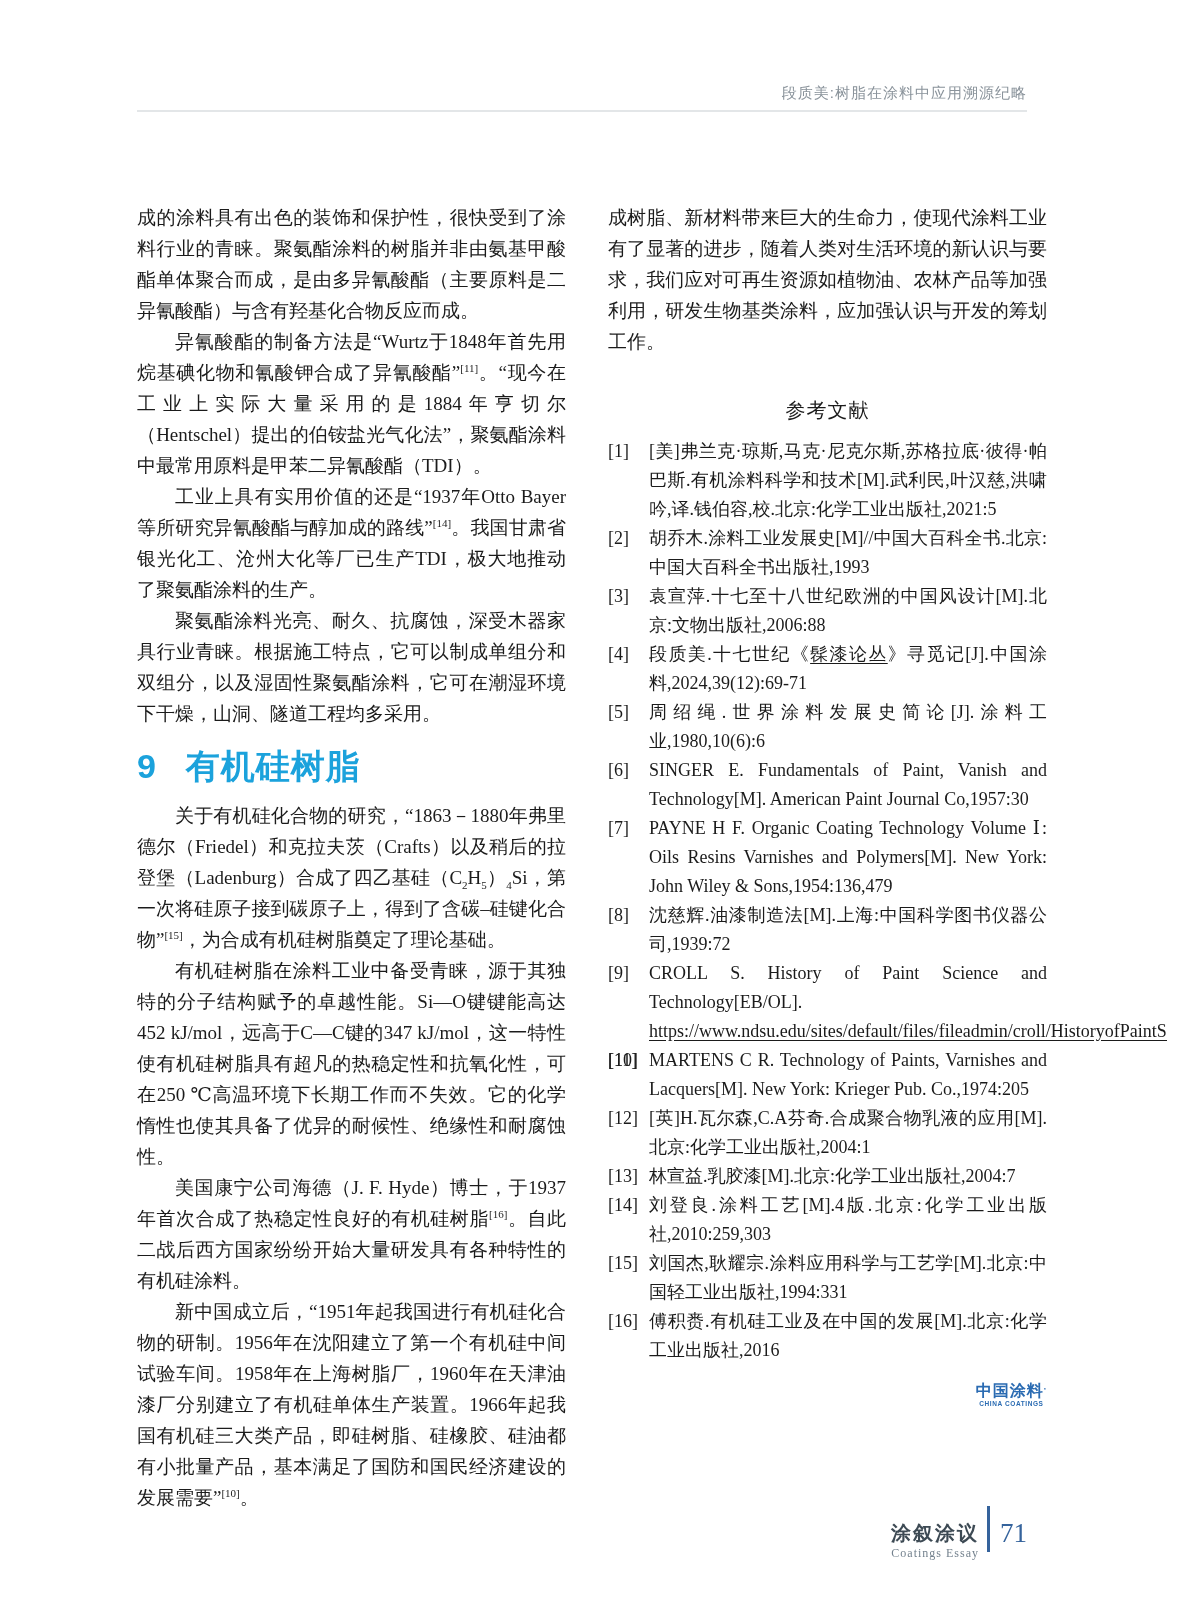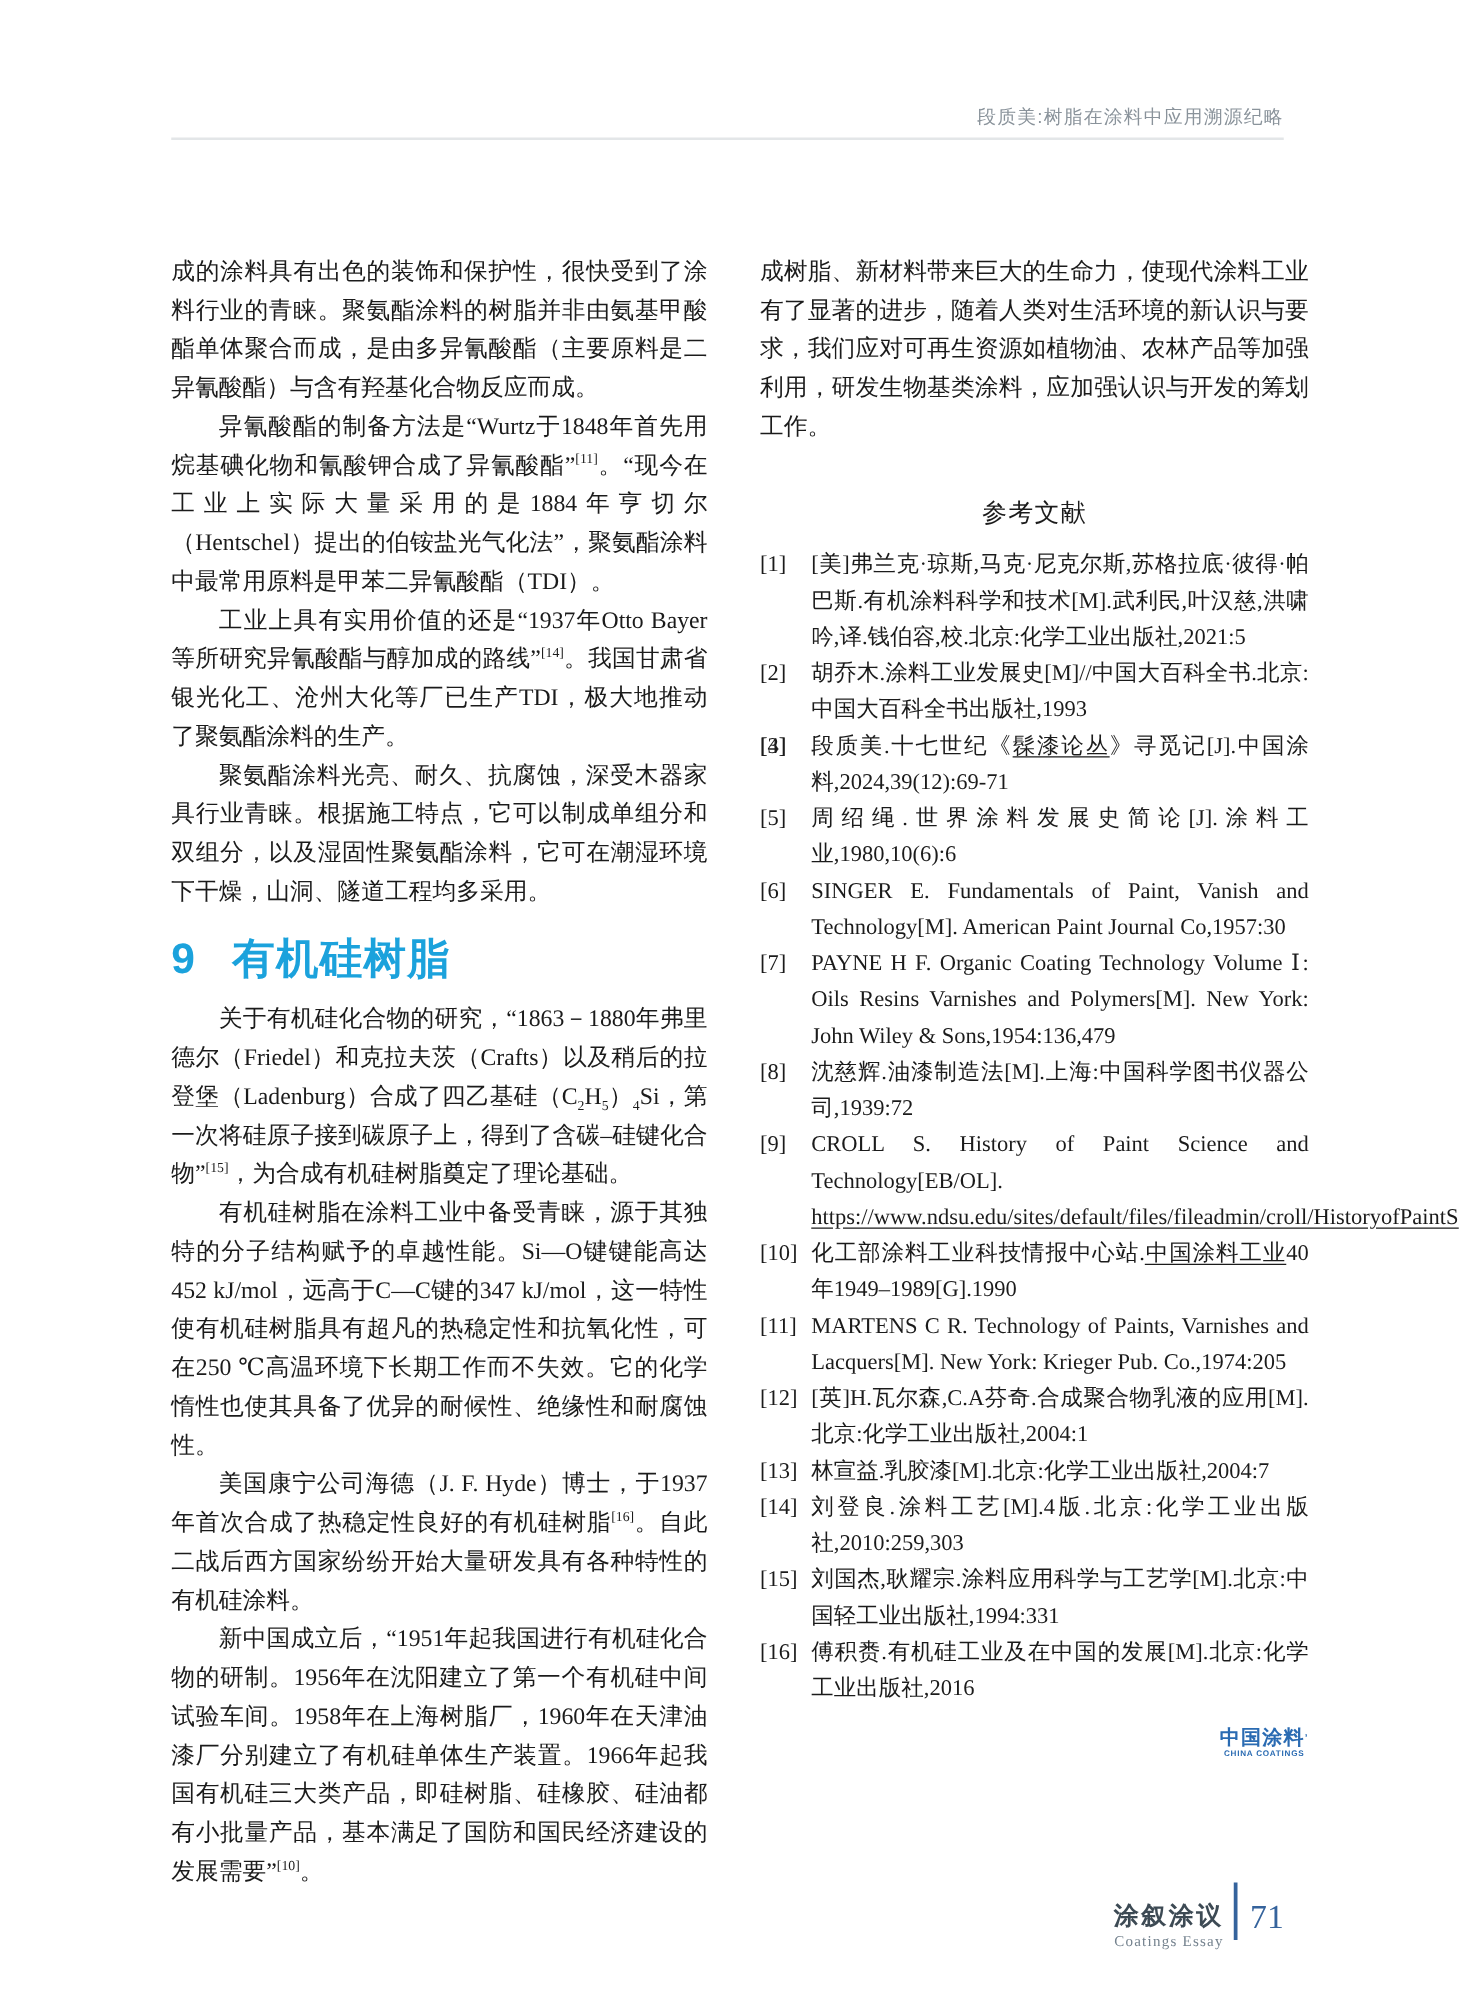--- a/index.html
+++ b/index.html
@@ -117,20 +117,21 @@
       <div class="ref">
         <span class="ref-num">[1]</span>
         <span class="ref-text"><span>[美]弗兰克·琼斯,马克·尼克尔斯,苏格拉底·彼得·帕巴斯.有机涂料科学和技术[M].武利民,叶汉慈,洪啸吟,译.钱伯容,校.北京:化学工业出版社,2021:5</span></span>
       </div>
       <div class="ref">
         <span class="ref-num">[2]</span>
         <span class="ref-text"><span>胡乔木.涂料工业发展史[M]//中国大百科全书.北京:中国大百科全书出版社,1993</span></span>
       </div>
       <div class="ref">
         <span class="ref-num">[3]</span>
+        <span class="ref-text"><span>袁宣萍.十七至十八世纪欧洲的中国风设计[M].北京:文物出版社,2006:88</span></span>
       </div>
       <div class="ref">
         <span class="ref-num">[4]</span>
         <span class="ref-text"><span>段质美.十七世纪《</span><span class="u">髹漆论丛</span><span>》寻觅记[J].中国涂料,2024,39(12):69-71</span></span>
       </div>
       <div class="ref">
         <span class="ref-num">[5]</span>
         <span class="ref-text"><span>周绍绳.世界涂料发展史简论[J].涂料工业,1980,10(6):6</span></span>
       </div>
       <div class="ref">
@@ -144,21 +145,20 @@
       <div class="ref">
         <span class="ref-num">[8]</span>
         <span class="ref-text"><span>沈慈辉.油漆制造法[M].上海:中国科学图书仪器公司,1939:72</span></span>
       </div>
       <div class="ref">
         <span class="ref-num">[9]</span>
         <span class="ref-text"><span>CROLL S. History of Paint Science and Technology[EB/OL]. </span><span class="u">https://www.ndsu.edu/sites/default/files/fileadmin/croll/HistoryofPaintSGC.pdf</span></span>
       </div>
       <div class="ref">
         <span class="ref-num">[10]</span>
-        <span class="ref-text"><span>化工部涂料工业科技情报中心站.</span><span class="u">中国涂料工业</span><span>40年1949–1989[G].1990</span></span>
       </div>
       <div class="ref">
         <span class="ref-num">[11]</span>
         <span class="ref-text"><span>MARTENS C R. Technology of Paints, Varnishes and Lacquers[M]. New York: Krieger Pub. Co.,1974:205</span></span>
       </div>
       <div class="ref">
         <span class="ref-num">[12]</span>
         <span class="ref-text"><span>[英]H.瓦尔森,C.A芬奇.合成聚合物乳液的应用[M].北京:化学工业出版社,2004:1</span></span>
       </div>
       <div class="ref">

